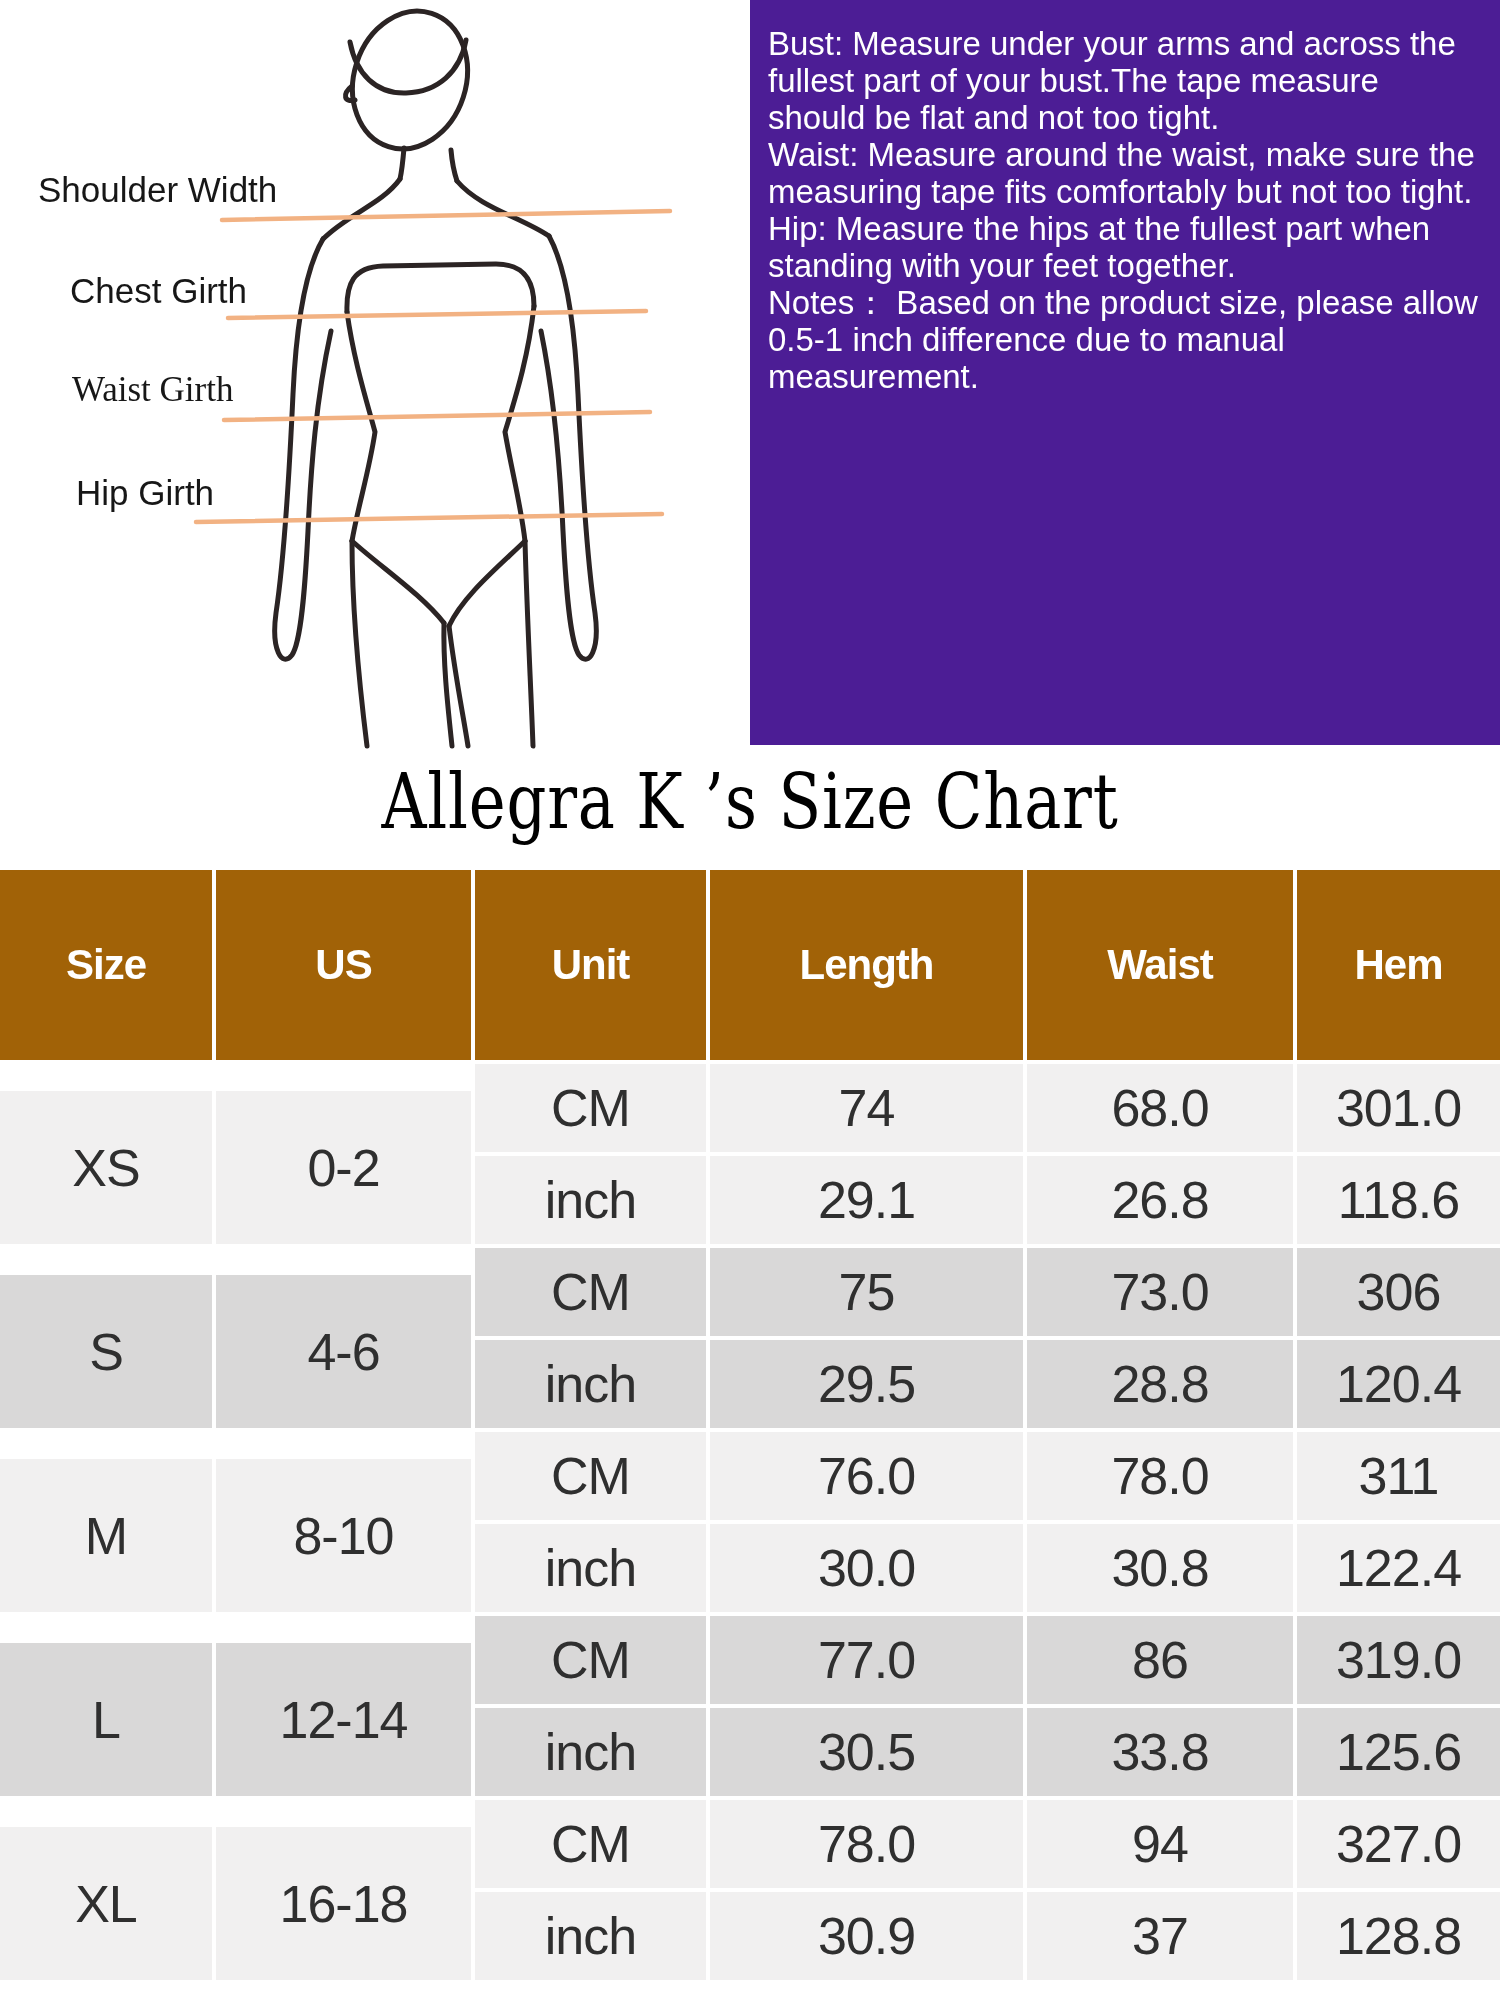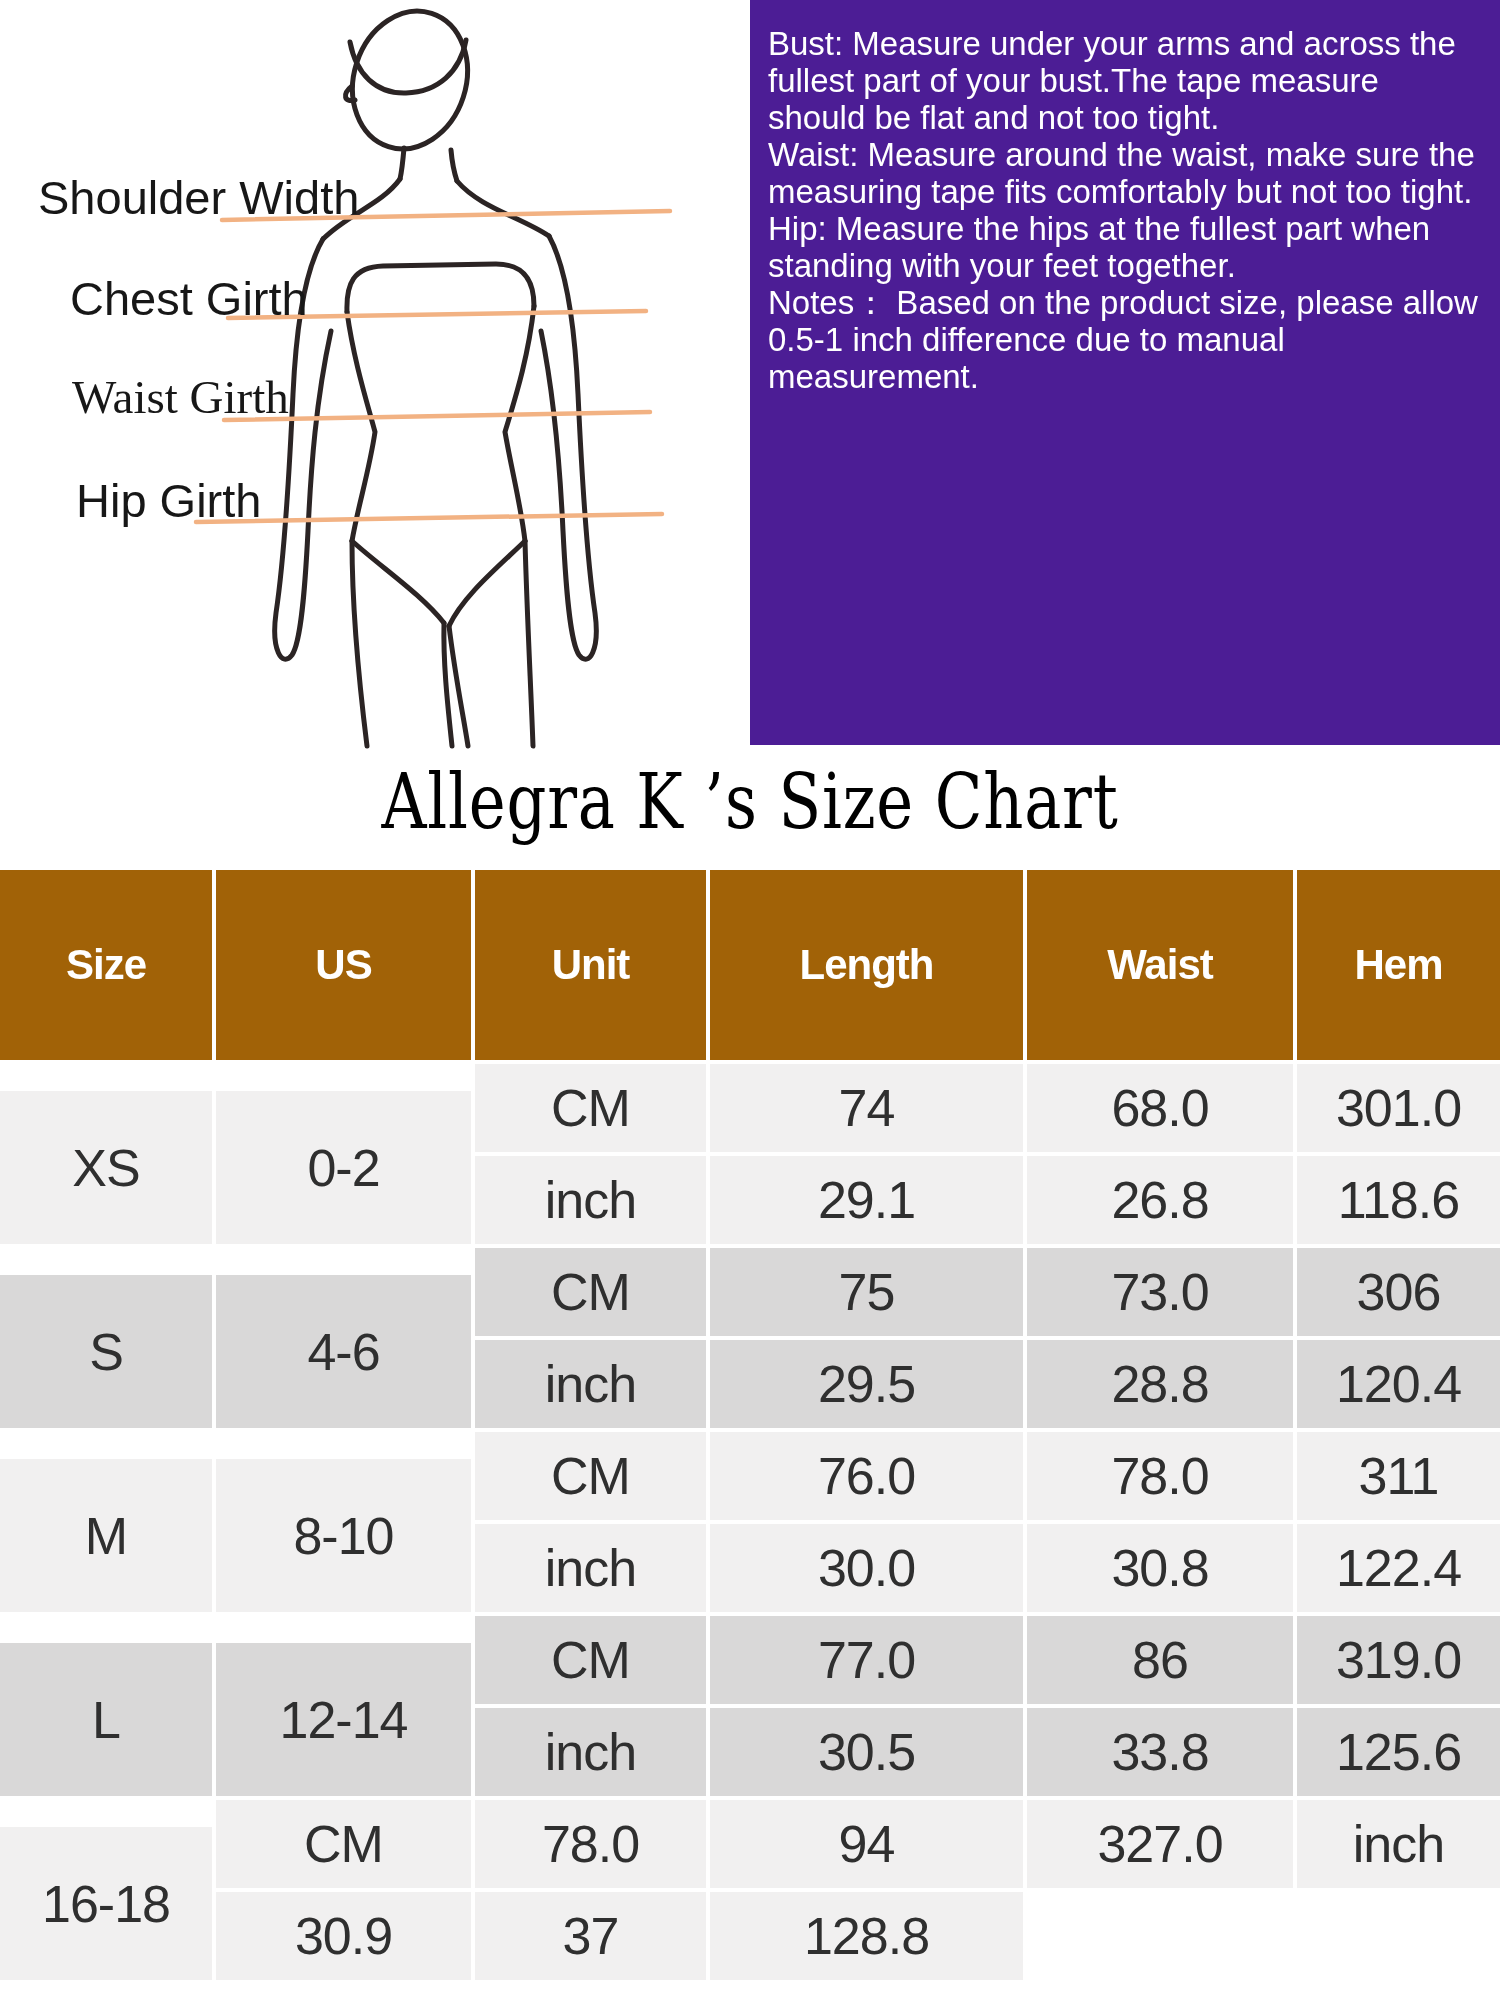--- a/index.html
+++ b/index.html
@@ -2,21 +2,21 @@
 <html><head>
 <meta charset="utf-8">
 <style>
   html,body{margin:0;padding:0;background:#fff;}
   .canvas{position:relative;width:1500px;height:2000px;background:#ffffff;overflow:hidden;
           font-family:"Liberation Sans",sans-serif;}
 
   
   .figure-area{position:absolute;left:0;top:0;width:750px;height:750px;}
   .fig-svg{position:absolute;left:0;top:0;}
-  .fig-label{position:absolute;color:#171717;font-size:47px;white-space:nowrap;
+  .fig-label{position:absolute;color:#171717;font-size:35px;white-space:nowrap;
              font-family:"Liberation Sans",sans-serif;}
   .lab-shoulder{left:38px;top:170px;}
   .lab-chest{left:70px;top:271px;}
   .lab-waist{left:72px;top:370px;font-family:Liberation Serif, serif;}
   .lab-hip{left:76px;top:473px;}
 
   
   .instructions{position:absolute;left:750px;top:0;width:750px;height:745px;background:#4c1d95;
                 box-sizing:border-box;padding:25px 22px 0 18px;}
   .instructions p{margin:0;color:#ffffff;font-size:33px;line-height:37px;
@@ -137,20 +137,21 @@
     <div class="cell dk rs2">12-14</div>
     <div class="cell dk">CM</div>
     <div class="cell dk">77.0</div>
     <div class="cell dk">86</div>
     <div class="cell dk">319.0</div>
     <div class="cell dk">inch</div>
     <div class="cell dk">30.5</div>
     <div class="cell dk">33.8</div>
     <div class="cell dk">125.6</div>
 
+    <div class="cell lt rs2">XL</div>
     <div class="cell lt rs2">16-18</div>
     <div class="cell lt">CM</div>
     <div class="cell lt">78.0</div>
     <div class="cell lt">94</div>
     <div class="cell lt">327.0</div>
     <div class="cell lt">inch</div>
     <div class="cell lt">30.9</div>
     <div class="cell lt">37</div>
     <div class="cell lt">128.8</div>
   </div>

